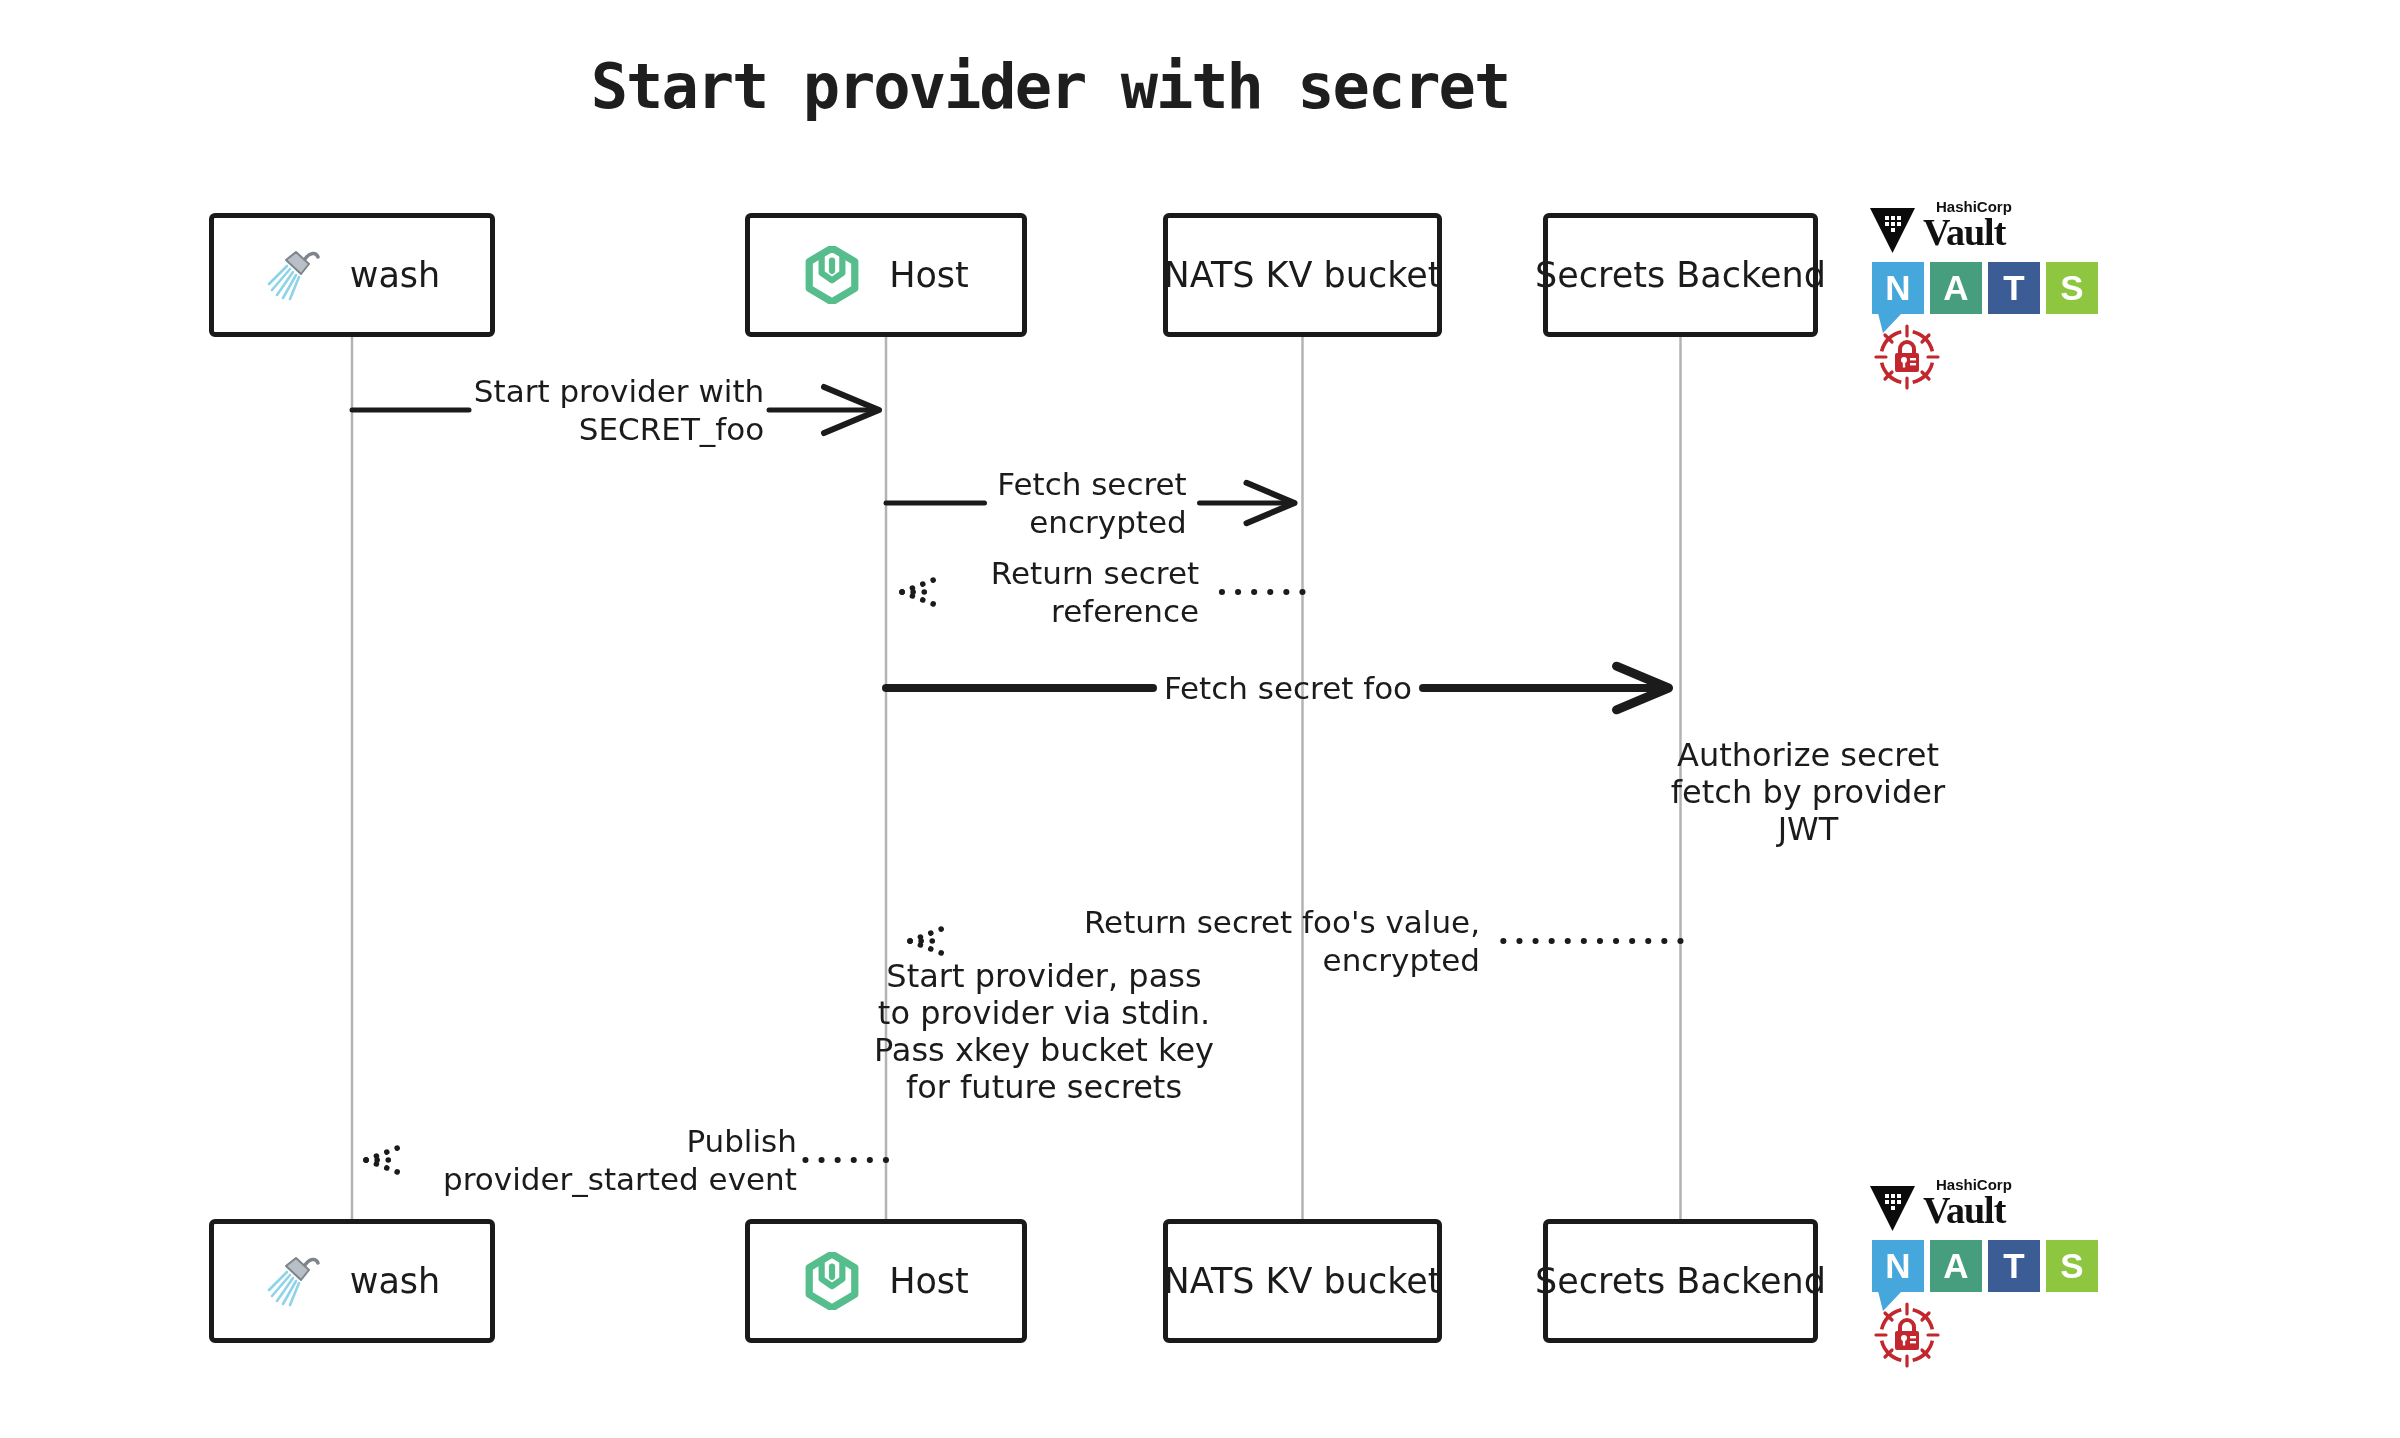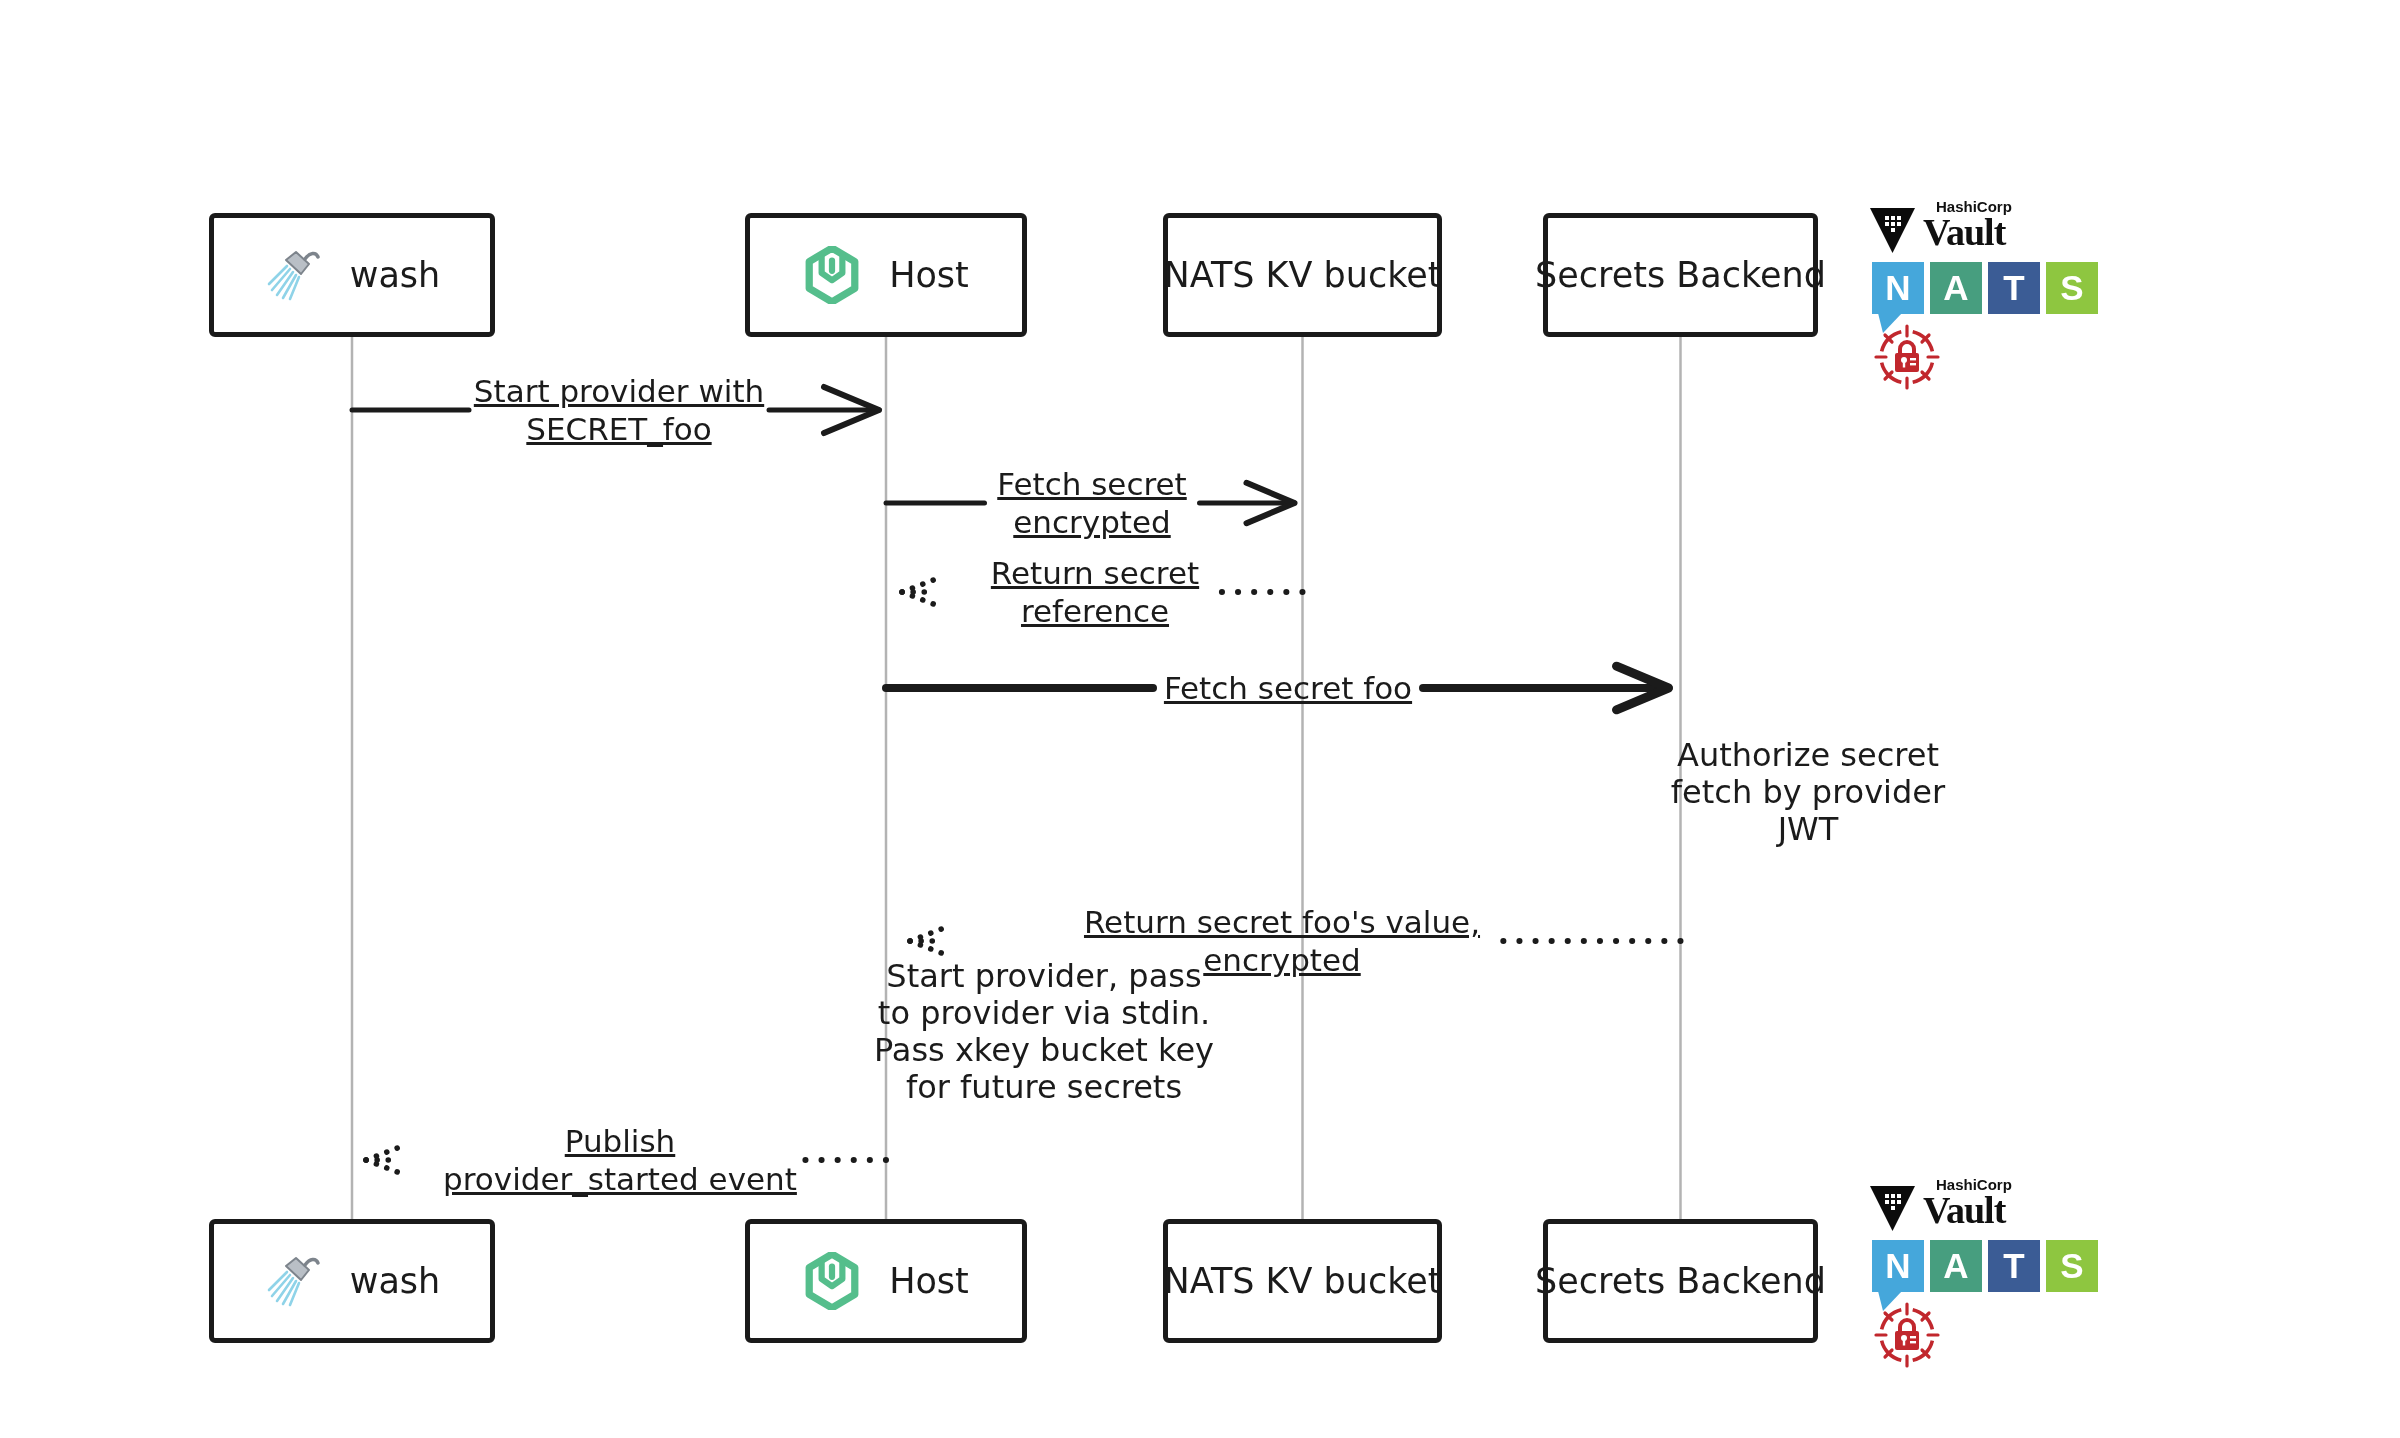--- a/index.html
+++ b/index.html
@@ -6,40 +6,41 @@
   #cv{position:relative;width:2400px;height:1438px;background:#fff;overflow:hidden;
       font-family:"DejaVu Sans",sans-serif;color:#1b1b1b;}
   .title{position:absolute;left:515px;top:50px;width:1070px;text-align:center;
       font-family:"DejaVu Sans Mono",monospace;font-weight:bold;font-size:62px;
       letter-spacing:-2px;color:#1e1e1e;}
   svg.layer{position:absolute;left:0;top:0;width:2400px;height:1438px;}
   .actor-box{position:absolute;background:#fff;border:5px solid #1a1a1a;border-radius:6px;
       display:flex;align-items:center;justify-content:center;gap:28px;
       font-size:35px;color:#1b1b1b;box-sizing:border-box;}
   .actor-box .alabel{white-space:nowrap;}
-  .msg-label{position:absolute;transform:translate(-50%,-50%);text-align:center;
-      font-size:31px;line-height:38px;white-space:pre-line;text-decoration:underline;}
+  .msg-label{position:absolute;transform:translate(-50%,-50%);text-align:right;
+      font-size:31px;line-height:38px;white-space:pre-line;}
   .note{position:absolute;transform:translate(-50%,-50%);text-align:center;
       font-size:32px;line-height:37px;white-space:pre-line;}
   .logo-stack{position:absolute;width:250px;height:200px;}
   .vault-tri{position:absolute;left:0;top:8px;}
   .vault-co{position:absolute;left:54px;top:-2px;font-family:"Liberation Sans",sans-serif;
       font-weight:bold;font-size:15px;color:#111;margin-left:12px;}
   .vault-prod{position:absolute;left:53px;top:10px;font-family:Liberation Serif, serif;
       font-weight:bold;font-size:38px;color:#111;letter-spacing:-1px;}
   .nats-row{position:absolute;left:2px;top:62px;display:flex;gap:6px;}
   .nats-tile{width:52px;height:52px;display:flex;align-items:center;justify-content:center;
       font-family:"Liberation Sans",sans-serif;font-weight:bold;font-size:35px;color:#fff;}
   .nats-tail{position:absolute;left:8px;top:113px;}
   .lock-icon{position:absolute;left:4px;top:124px;}
 </style>
 </head>
 <body>
 
 <div id="cv">
+  <div class="title">Start provider with secret</div>
   <svg class="layer" id="lines">
       <line x1="352" y1="333" x2="352" y2="1223" stroke="#b3b3b3" stroke-width="2.5"></line>
       <line x1="886" y1="333" x2="886" y2="1223" stroke="#b3b3b3" stroke-width="2.5"></line>
       <line x1="1302.5" y1="333" x2="1302.5" y2="1223" stroke="#b3b3b3" stroke-width="2.5"></line>
       <line x1="1680.5" y1="333" x2="1680.5" y2="1223" stroke="#b3b3b3" stroke-width="2.5"></line>
       <line x1="352" y1="410" x2="469" y2="410" stroke="#1b1b1b" stroke-width="5" stroke-linecap="round"></line>
       <line x1="769" y1="410" x2="879" y2="410" stroke="#1b1b1b" stroke-width="5" stroke-linecap="round"></line>
       <polyline points="824,386.9 879,410 824,433.1" fill="none" stroke="#1b1b1b" stroke-width="6" stroke-linecap="round" stroke-linejoin="round"></polyline>
       <line x1="886" y1="503" x2="984.5" y2="503" stroke="#1b1b1b" stroke-width="5" stroke-linecap="round"></line>
       <line x1="1199.5" y1="503" x2="1294.5" y2="503" stroke="#1b1b1b" stroke-width="5" stroke-linecap="round"></line>

